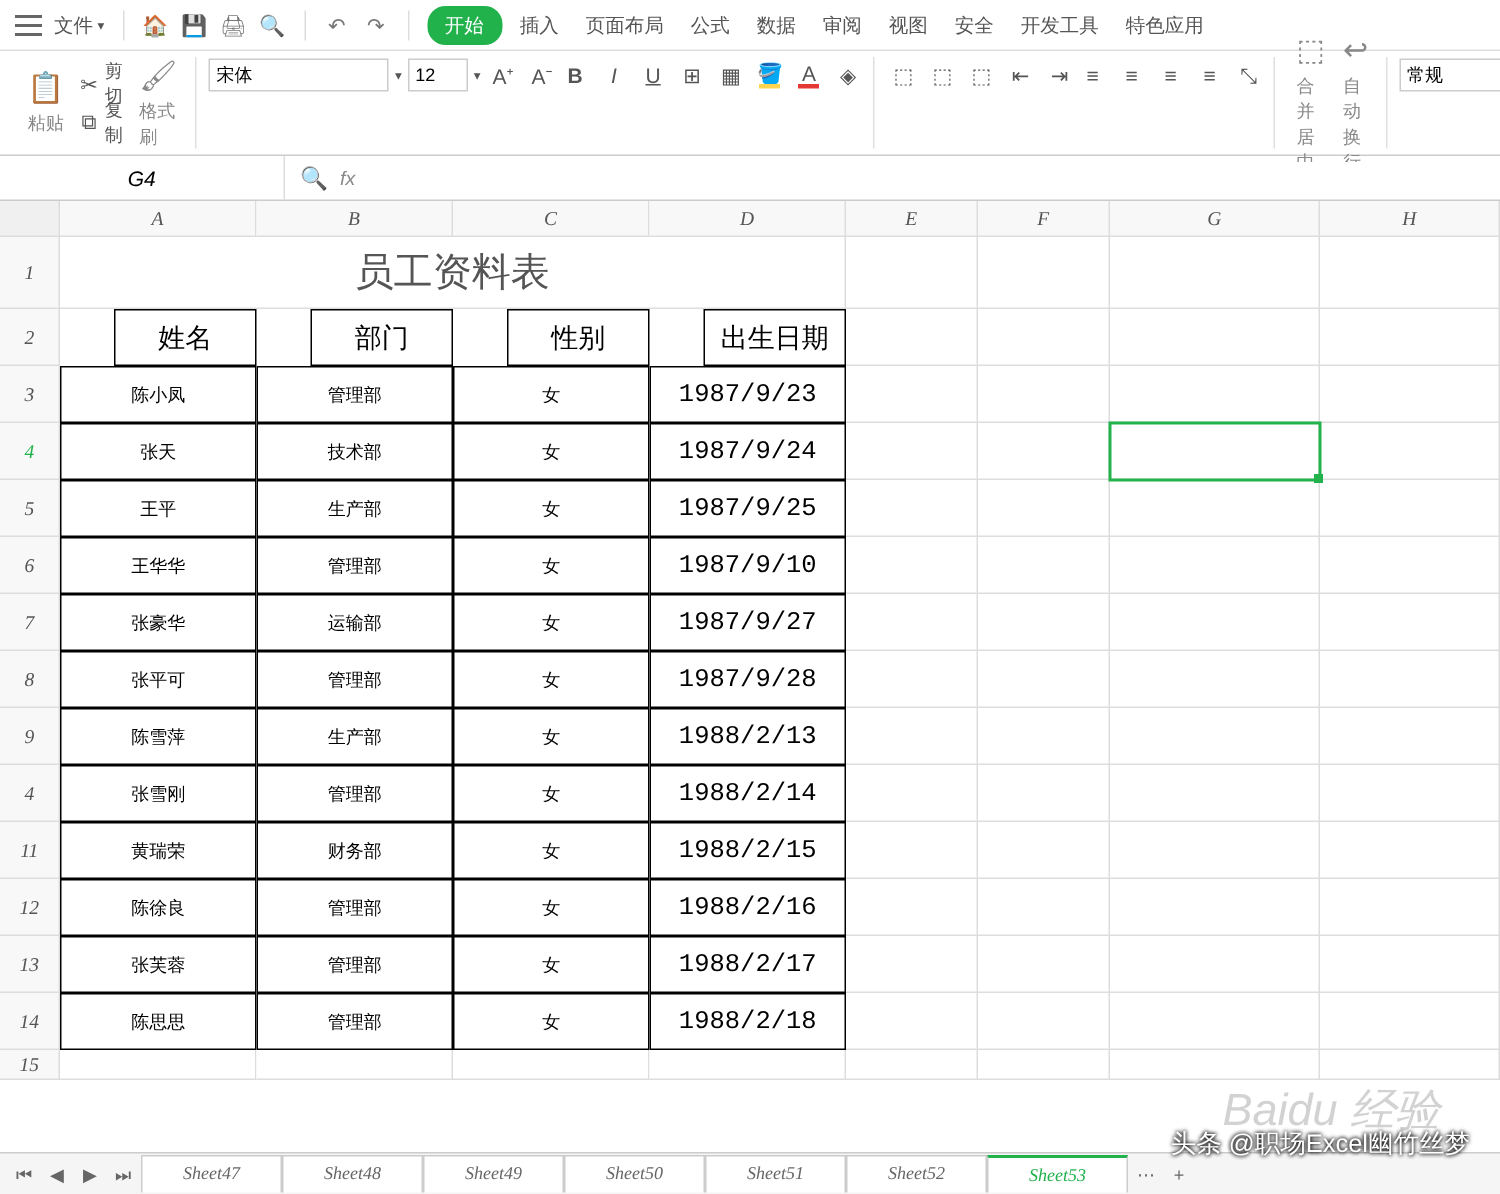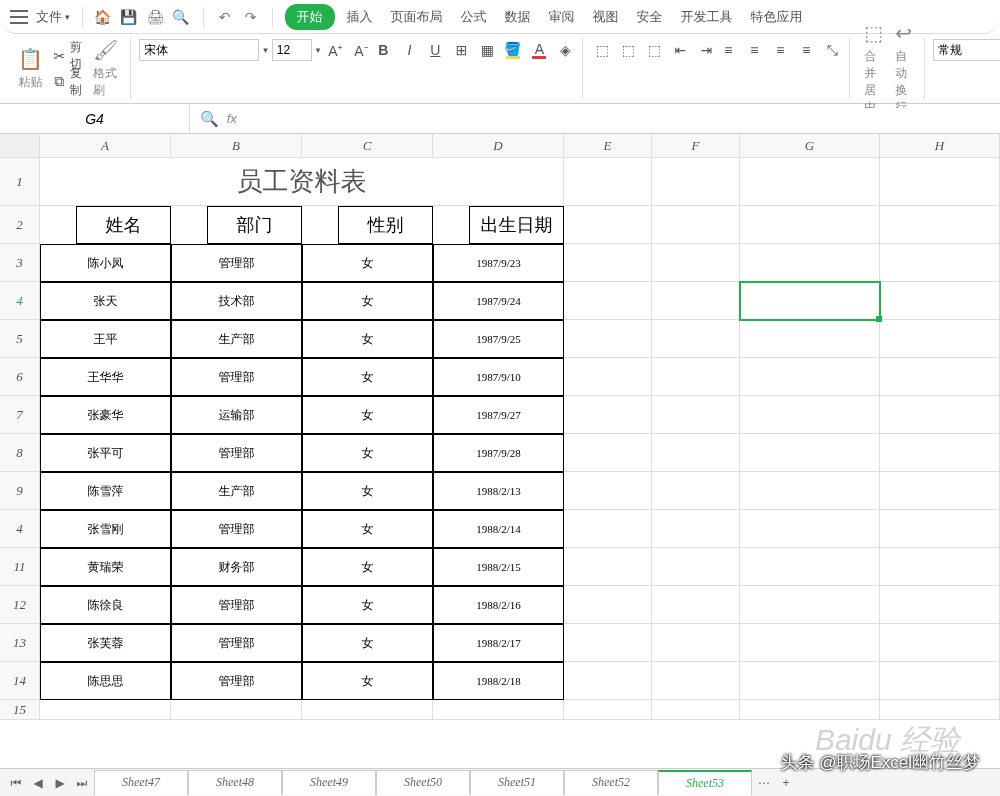--- a/index.html
+++ b/index.html
@@ -1,19 +1,19 @@
 <!DOCTYPE html>
 <html><head>
 <meta charset="utf-8">
 <style>
 * { box-sizing: border-box; margin: 0; padding: 0; font-family: "Microsoft YaHei", sans-serif; }
 body { background: #fff; width: 1000px; height: 796px; overflow: hidden; position: relative; }
 
 
-.menubar { display: flex; align-items: center; height: 34px; border-bottom: 1px solid #ddd; padding: 0 10px; gap: 8px; font-size: 13px; color: #555; border-radius: 17px; }
+.menubar { display: flex; align-items: center; height: 34px; border-bottom: 1px solid #ddd; padding: 0 10px; gap: 8px; font-size: 13px; color: #555; }
 .menubar .hamburger { width: 18px; height: 14px; display: flex; flex-direction: column; justify-content: space-between; }
 .menubar .hamburger span { height: 2px; background: #666; }
 .menubar .file { display: flex; align-items: center; gap: 3px; }
 .menubar .sep { width: 1px; height: 20px; background: #ddd; margin: 0 4px; }
 .menubar .icon { width: 18px; height: 18px; display: inline-flex; align-items: center; justify-content: center; color: #777; font-size: 14px; }
 .menubar .menu-item { padding: 4px 6px; cursor: default; }
 .menubar .menu-item.active { background: #22b24c; color: #fff; border-radius: 12px; padding: 4px 12px; }
 
 
 .ribbon { display: flex; align-items: stretch; height: 70px; border-bottom: 1px solid #ccc; padding: 4px 6px; gap: 2px; font-size: 12px; color: #555; }
@@ -41,21 +41,21 @@
 .grid { display: grid; grid-template-columns: 40px 131px 131px 131px 131px 88px 88px 140px 120px; }
 .col-head, .row-head, .cell, .corner { border-right: 1px solid #ddd; border-bottom: 1px solid #ddd; display: flex; align-items: center; justify-content: center; font-size: 13px; color: #555; background: #fff; }
 .col-head { height: 24px; font-style: italic; font-family: serif; background: #f8f8f8; }
 .row-head { background: #f8f8f8; font-style: italic; font-family: serif; font-size: 13px; }
 .row-head.sel { color: #22b24c; }
 .corner { background: #f0f0f0; height: 24px; }
 .cell { height: 38px; position: relative; }
 .cell.title { font-size: 26px; font-family: STKaiti, KaiTi, serif; height: 48px; }
 .cell.bordered { border: 1px solid #000; font-family: STKaiti, KaiTi, serif; font-size: 12px; color: #000; }
 .cell.header { font-size: 18px; margin-left: 36px; }
-.cell.date { font-family: Liberation Serif, serif; font-size: 11px; }
+.cell.date { font-family: Liberation Mono, monospace; font-size: 17px; }
 .cell.selected { outline: 2px solid #22b24c; outline-offset: -1px; z-index: 2; }
 .cell.selected::after { content: ''; position: absolute; right: -3px; bottom: -3px; width: 6px; height: 6px; background: #22b24c; }
 
 
 .tabbar { position: absolute; bottom: 0; left: 0; right: 0; height: 28px; border-top: 1px solid #ccc; display: flex; align-items: center; font-size: 12px; color: #666; background: #f5f5f5; padding: 0 6px; gap: 2px; }
 .tabbar .nav { width: 20px; text-align: center; }
 .tabbar .tab { padding: 4px 27px; border: 1px solid #ccc; border-bottom: none; background: #fff; font-style: italic; font-family: serif; }
 .tabbar .tab.active { color: #22b24c; border-top: 2px solid #22b24c; }
 
 

